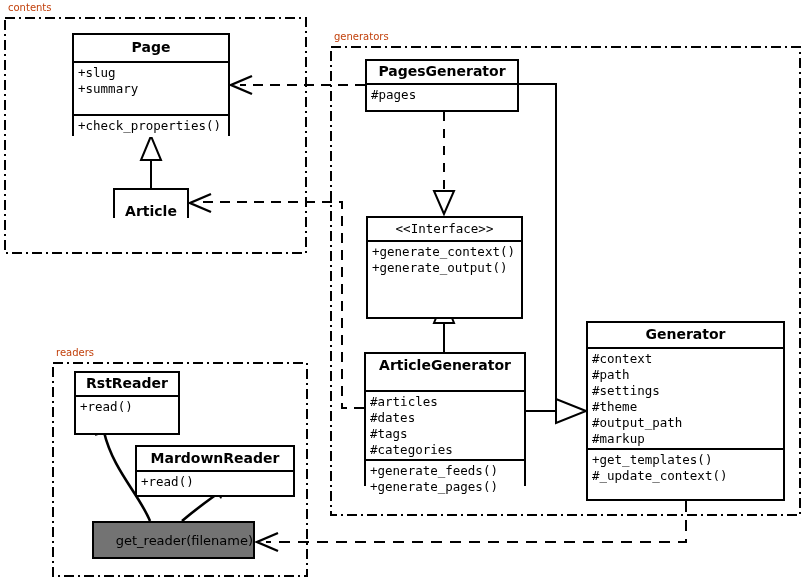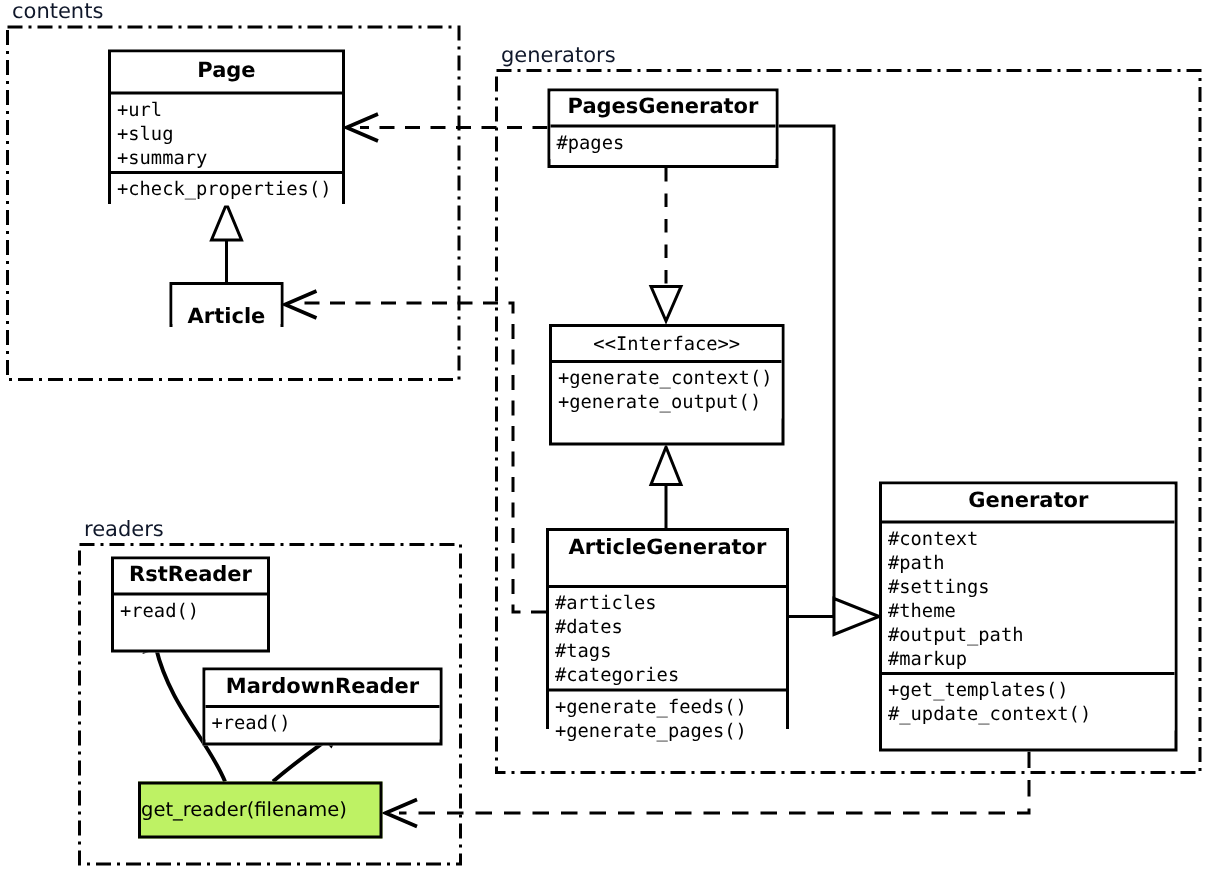--- a/index.html
+++ b/index.html
@@ -1,39 +1,39 @@
 <!DOCTYPE html>
 <html><head>
 <meta charset="utf-8">
 <style>
   html,body{margin:0;padding:0;background:#ffffff;}
   body{width:803px;height:579px;position:relative;overflow:hidden;
        font-family:"DejaVu Sans",sans-serif;color:#000;}
   #canvas{position:absolute;left:0;top:0;width:803px;height:579px;}
   svg.layer{position:absolute;left:0;top:0;width:803px;height:579px;overflow:visible;}
   .pkg-label{position:absolute;font-family:"DejaVu Sans",sans-serif;
-             font-size:14px;line-height:14px;color:#0f172a;background:#fff;
+             font-size:10px;line-height:14px;color:#c2410c;background:#fff;
              padding:0 2px;white-space:nowrap;}
 
   
   .cls{position:absolute;box-sizing:border-box;border:2px solid #000;
        background:#ffffff;}
   .cls .hdr{box-sizing:border-box;text-align:center;
             font-family:"DejaVu Sans",sans-serif;font-weight:bold;
             font-size:14px;padding:4px 4px 5px 4px;background:#fff;}
   .cls .hdr .stereo{display:block;font-weight:normal;
             font-family:"DejaVu Sans Mono",monospace;font-size:12.5px;
             line-height:15px;}
   .cls .hdr .nm{display:block;line-height:17px;}
   .cls .sect{box-sizing:border-box;border-top:2px solid #000;
              padding:2px 3px 3px 4px;background:#fff;}
   .cls .sect .row{font-family:"DejaVu Sans Mono",monospace;
              font-size:12.5px;line-height:16px;white-space:pre;}
   .plain{position:absolute;box-sizing:border-box;border:2px solid #000;
-         background:#bef264;display:flex;align-items:center;justify-content:flex-start;
+         background:#737373;display:flex;align-items:center;justify-content:flex-end;
          font-family:"DejaVu Sans",sans-serif;font-size:13px;}
 </style>
 </head>
 <body>
 
 <div id="canvas">
 
   <svg class="layer" viewBox="0 0 803 579">
 
     <g>
@@ -94,21 +94,20 @@
 
   <div class="pkg-label" style="left:6px;top:1px;">contents</div>
   <div class="pkg-label" style="left:332px;top:30px;">generators</div>
   <div class="pkg-label" style="left:54px;top:346px;">readers</div>
 
   <div class="cls" style="left:72px;top:33px;width:158px;height:103px;">
     <div class="hdr">
       <span class="nm">Page</span>
     </div>
     <div class="sect" style="height:53px;">
-      <div class="row">+url</div>
       <div class="row">+slug</div>
       <div class="row">+summary</div>
     </div>
     <div class="sect">
       <div class="row">+check_properties()</div>
     </div>
   </div>
 
   <div class="cls" style="left:113px;top:188px;width:76px;height:30px;">
     <div class="hdr" style="padding:13px 4px;">
@@ -118,21 +117,21 @@
 
   <div class="cls" style="left:365px;top:59px;width:154px;height:53px;">
     <div class="hdr" style="padding:2px 4px 3px 4px;">
       <span class="nm">PagesGenerator</span>
     </div>
     <div class="sect">
       <div class="row">#pages</div>
     </div>
   </div>
 
-  <div class="cls" style="left:366px;top:216px;width:157px;height:81px;">
+  <div class="cls" style="left:366px;top:216px;width:157px;height:103px;">
     <div class="hdr" style="padding:3px 4px 4px 4px;">
       <span class="stereo">&lt;&lt;Interface&gt;&gt;</span>
     </div>
     <div class="sect">
       <div class="row">+generate_context()</div>
       <div class="row">+generate_output()</div>
     </div>
   </div>
 
   <div class="cls" style="left:364px;top:352px;width:162px;height:134px;">

